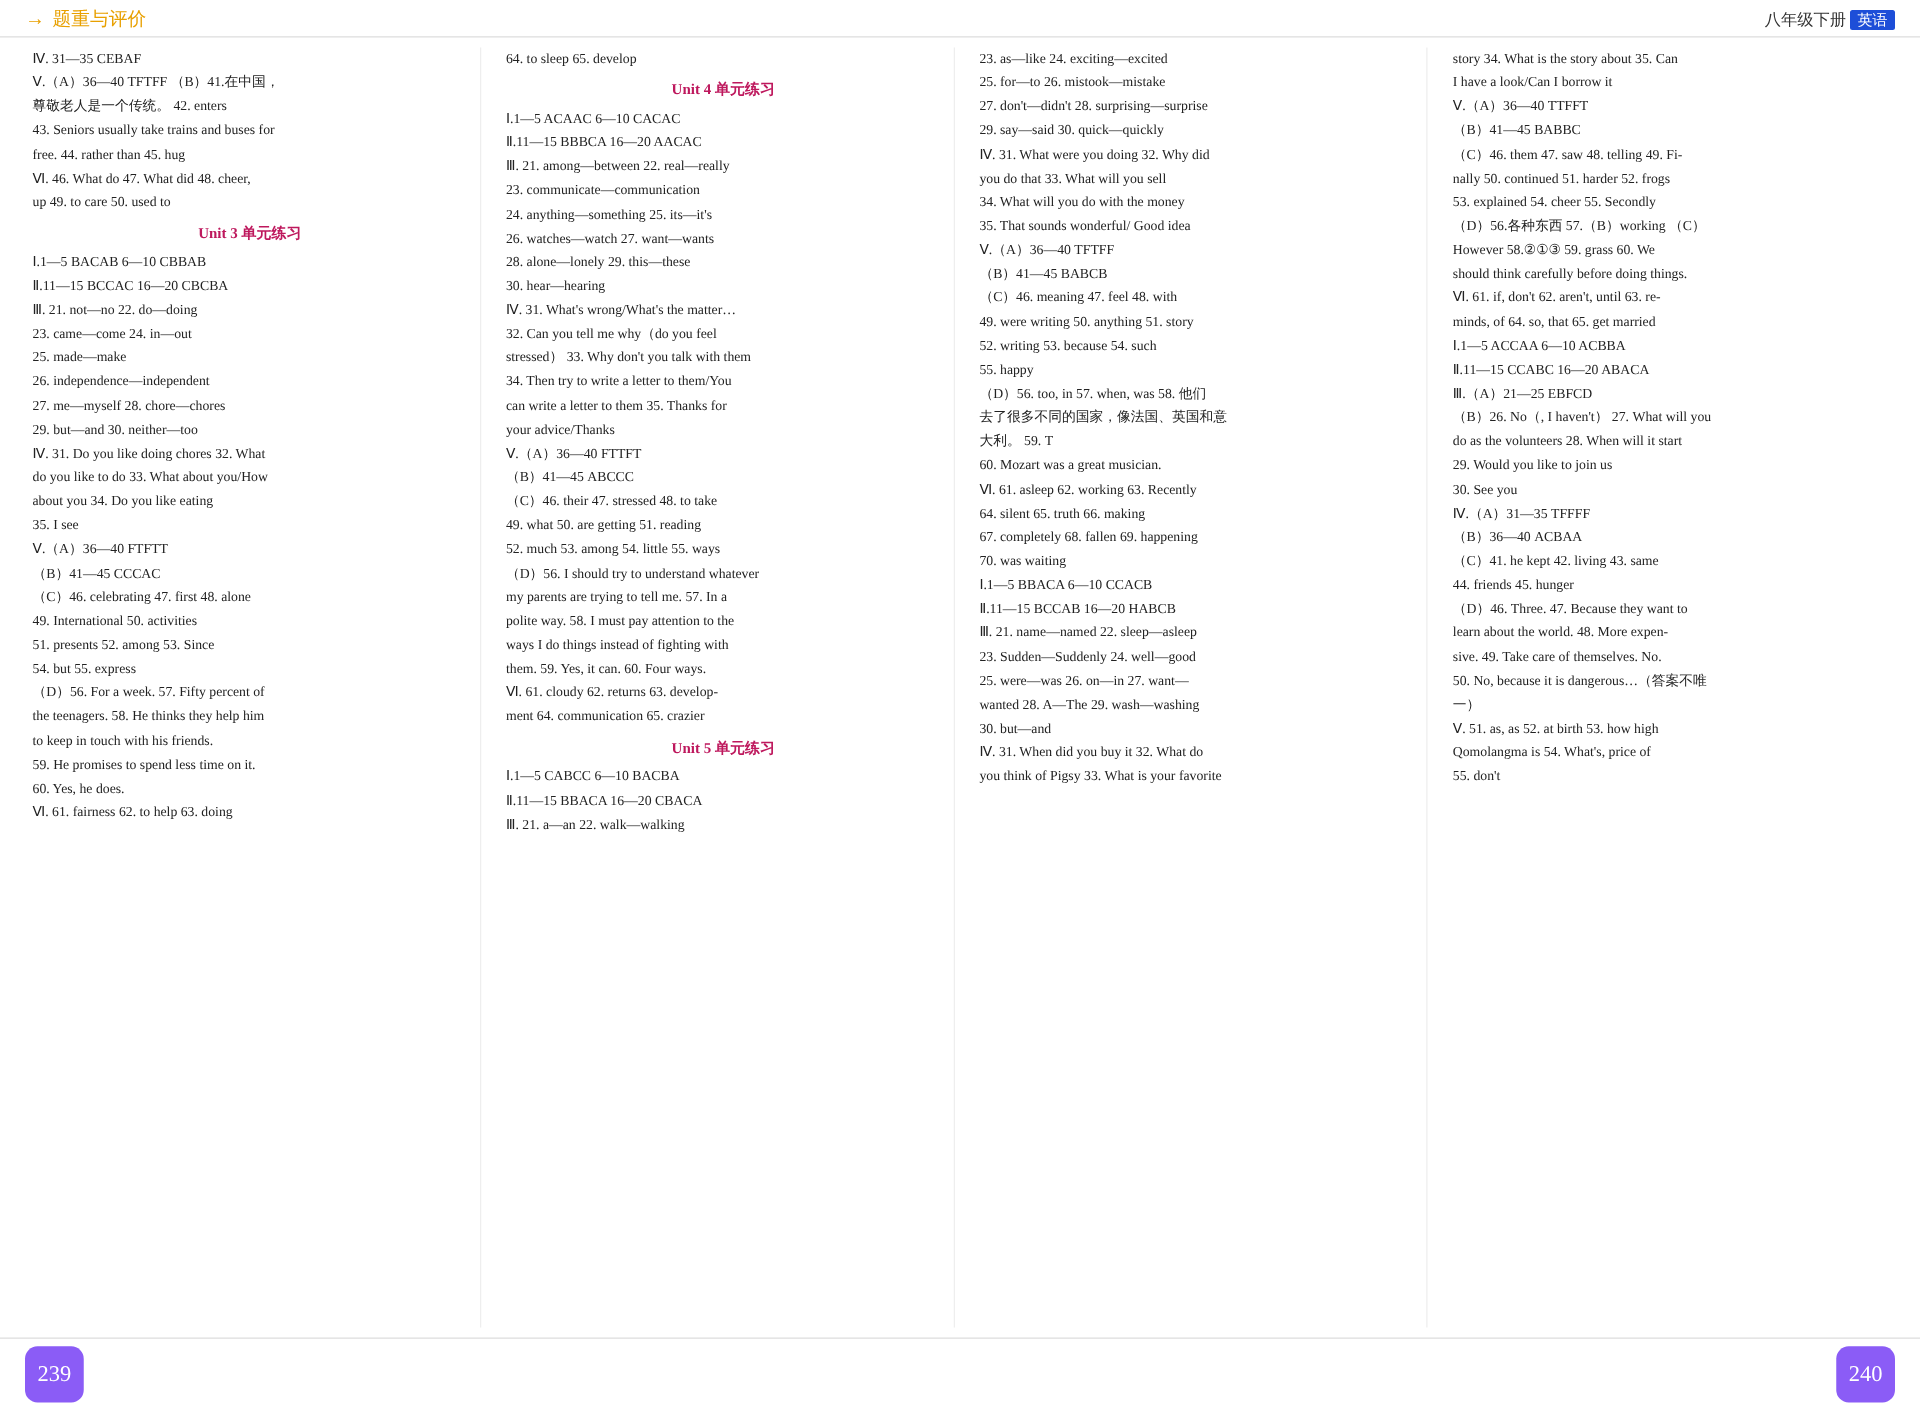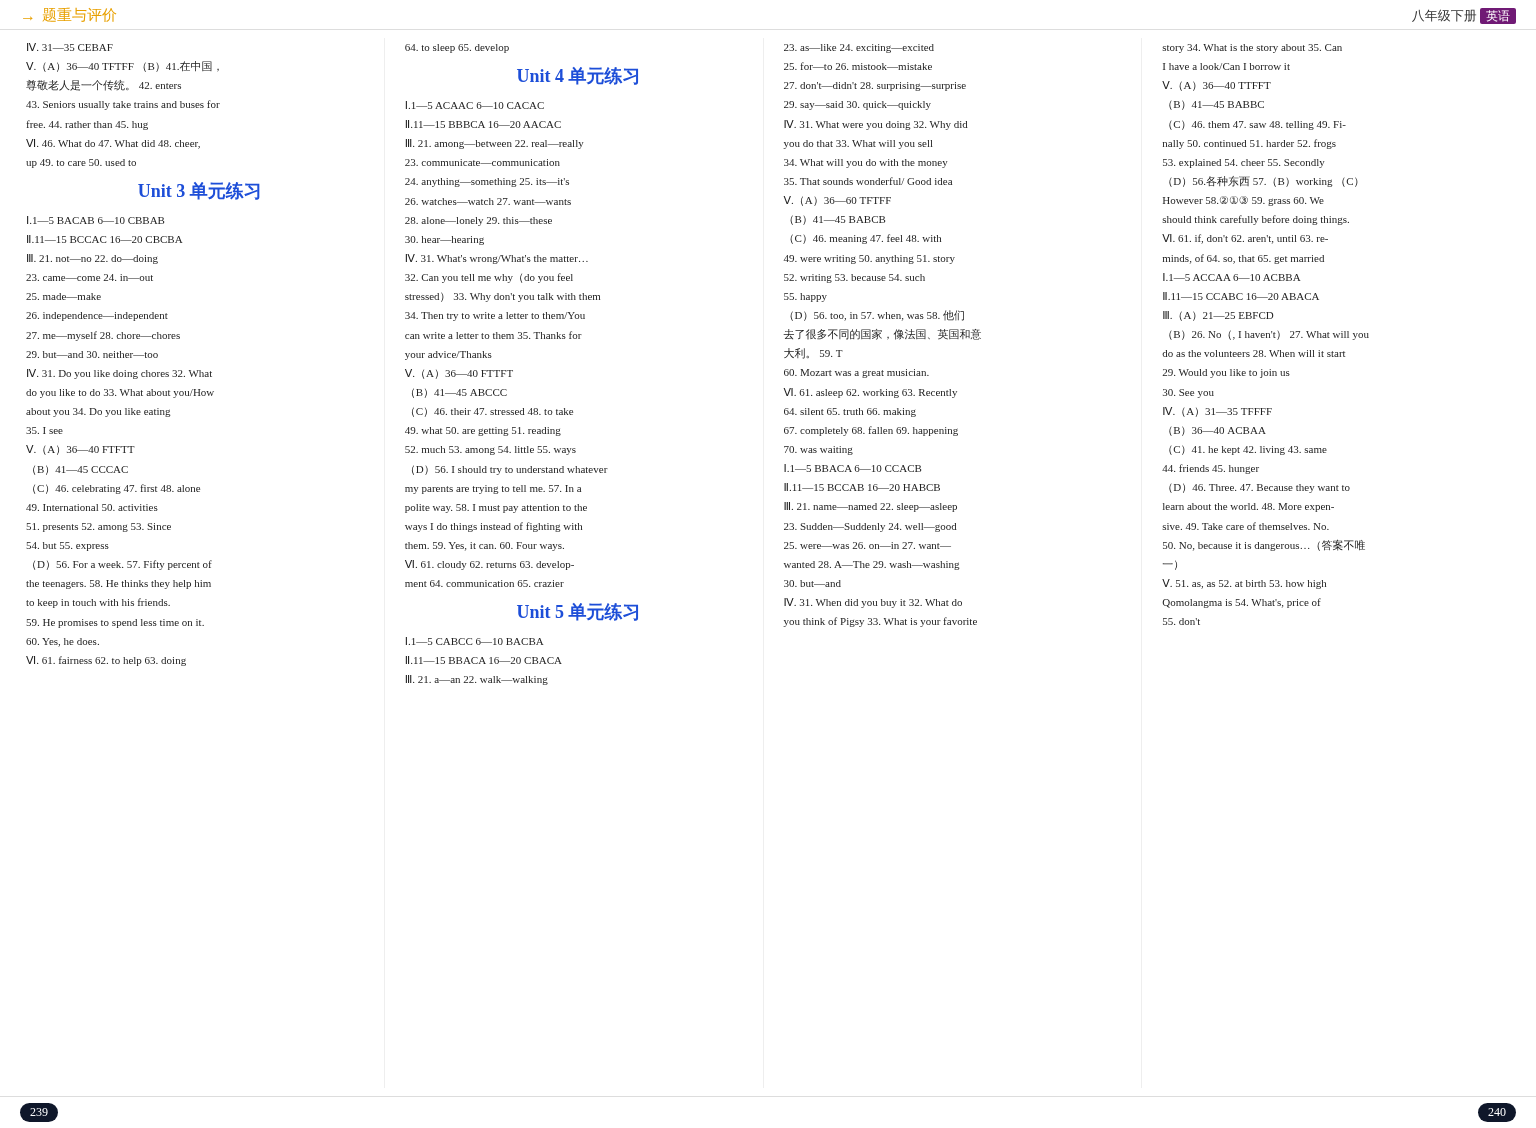--- a/index.html
+++ b/index.html
@@ -44,21 +44,21 @@
       color: #e8a000;
       font-size: 15px;
       font-weight: normal;
       font-family: "SimHei", "黑体", sans-serif;
     }
     .header-right {
       font-size: 13px;
       color: #333;
     }
     .header-right .subject {
-      background: #701a75;
+      background: #1d4ed8;
       color: white;
       padding: 1px 6px;
       border-radius: 2px;
       font-size: 12px;
     }
     .content-area {
       display: flex;
       flex: 1;
       padding: 8px 16px;
       gap: 10px;
@@ -66,43 +66,43 @@
     .column {
       flex: 1;
       padding: 0 10px;
       font-size: 11px;
       line-height: 1.65;
     }
     .column:not(:last-child) {
       border-right: 1px solid #eee;
     }
     .unit-title {
-      color: #1d4ed8;
+      color: #be185d;
       font-weight: bold;
       text-align: center;
-      font-size: 18px;
+      font-size: 12px;
       margin: 6px 0 4px 0;
     }
     p {
       margin-bottom: 1px;
       text-indent: 0;
     }
     .footer {
       display: flex;
       justify-content: space-between;
       align-items: center;
       padding: 6px 20px;
       border-top: 1px solid #ddd;
     }
     .page-num {
-      background: #0f172a;
+      background: #8b5cf6;
       color: white;
-      padding: 2px 10px;
+      padding: 12px 10px;
       border-radius: 10px;
-      font-size: 12px;
+      font-size: 18px;
     }
   </style>
 </head>
 <body>
 
 <div class="page-container">
   <div class="header">
     <div class="header-left">
       <span class="header-arrow">→</span>
       <span class="header-title">题重与评价</span>
@@ -187,21 +187,21 @@
 
     <div class="column" id="col3">
         <p>23. as—like 24. exciting—excited</p>
         <p>25. for—to 26. mistook—mistake</p>
         <p>27. don't—didn't 28. surprising—surprise</p>
         <p>29. say—said 30. quick—quickly</p>
         <p>Ⅳ. 31. What were you doing 32. Why did</p>
         <p>you do that 33. What will you sell</p>
         <p>34. What will you do with the money</p>
         <p>35. That sounds wonderful/ Good idea</p>
-        <p>Ⅴ.（A）36—60 TFTFF</p>
+        <p>Ⅴ.（A）36—40 TFTFF</p>
         <p>（B）41—45 BABCB</p>
         <p>（C）46. meaning 47. feel 48. with</p>
         <p>49. were writing 50. anything 51. story</p>
         <p>52. writing 53. because 54. such</p>
         <p>55. happy</p>
         <p>（D）56. too, in 57. when, was 58. 他们</p>
         <p>去了很多不同的国家，像法国、英国和意</p>
         <p>大利。 59. T</p>
         <p>60. Mozart was a great musician.</p>
         <p>Ⅵ. 61. asleep 62. working 63. Recently</p>

